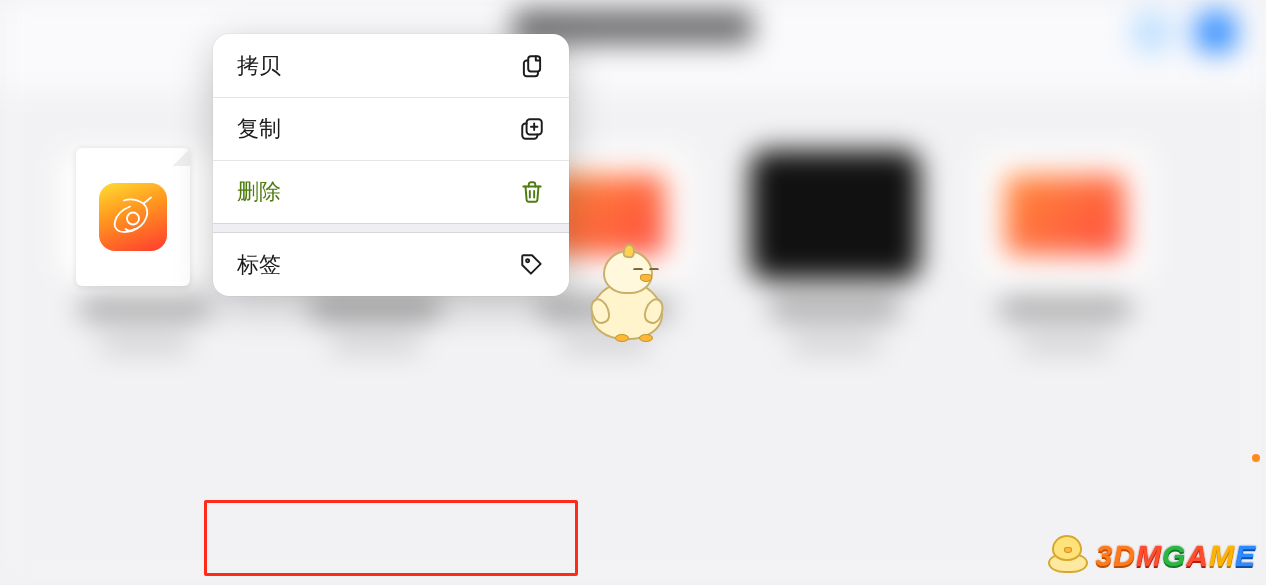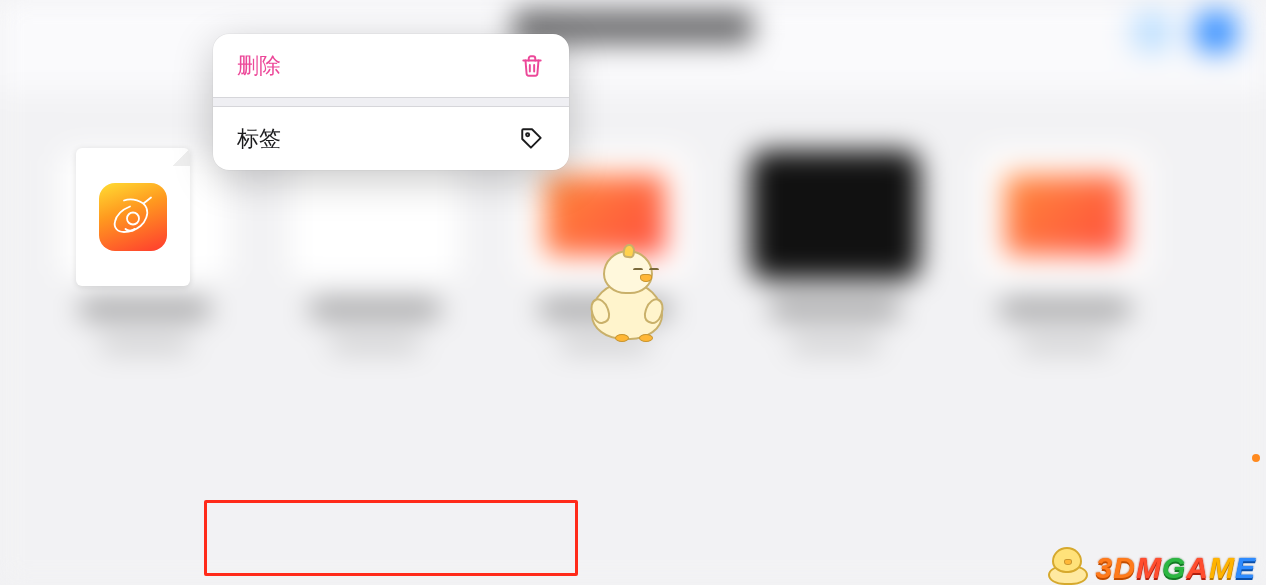--- a/index.html
+++ b/index.html
@@ -71,21 +71,21 @@
     font-size: 22px;
     color: #1c1c1e;
   }
   .menu-item {
     display: flex; align-items: center; justify-content: space-between;
     height: 63px; padding: 0 24px;
     cursor: pointer;
   }
   .menu-item + .menu-item { border-top: 0.5px solid rgba(0,0,0,.10); }
   .menu-sep { height: 10px; background: #efeff3; border-top: 0.5px solid rgba(0,0,0,.10); border-bottom: 0.5px solid rgba(0,0,0,.10); }
-  .menu-item.danger { color: #ec4899; }
+  .menu-item.danger { color: #4d7c0f; }
   .menu-item .icon { width: 26px; height: 26px; flex: 0 0 26px; }
   .menu-item .icon svg { width: 26px; height: 26px; }
 
   
   .highlight {
     position: absolute;
     top: 500px; left: 204px;
     width: 374px; height: 76px;
     border: 3px solid #ff2a1a;
     border-radius: 2px;
@@ -114,21 +114,21 @@
   .mascot .eye{ position:absolute; top:16px; width:10px; height:4px; border-top:2px solid #7a6a3a; border-radius:4px;}
   .mascot .eye.l{ left:28px;} .mascot .eye.r{ left:44px;}
   .mascot .beak{ position:absolute; top:22px; left:35px; width:12px; height:8px; background:#ffb736; border:1.5px solid #c9952f; border-radius:40% 40% 60% 60%; }
   .mascot .wing{ position:absolute; top:14px; width:18px; height:26px; background:#fff4cc; border:2px solid #c9b06a; border-radius:60% 60% 50% 50%; }
   .mascot .wing.l{ left:-2px; transform:rotate(-20deg);} .mascot .wing.r{ right:-2px; transform:rotate(20deg);}
   .mascot .foot{ position:absolute; bottom:-4px; width:14px; height:8px; background:#ffb736; border:1.5px solid #c9952f; border-radius:50%;}
   .mascot .foot.l{left:22px;} .mascot .foot.r{left:46px;}
 
   
   .watermark {
-    position: absolute; right: 10px; bottom: 0;
+    position: absolute; right: 10px; bottom: 12px;
     display: flex; align-items: flex-end; gap: 6px;
     font-weight: 800; font-style: italic; font-size: 30px;
     letter-spacing: 1px;
     color: #fff;
     -webkit-text-stroke: 2px rgba(0,0,0,.0);
   }
   .watermark .wm-text span.d3 { color:#ff7a1a; text-shadow: 0 2px 0 #c24c00, 0 0 2px #c24c00; }
   .watermark .wm-text span.m  { color:#ff4d2e; text-shadow: 0 2px 0 #b21f0e, 0 0 2px #b21f0e; }
   .watermark .wm-text span.g  { color:#2cb742; text-shadow: 0 2px 0 #147a25, 0 0 2px #147a25; }
   .watermark .wm-text span.a  { color:#ff4d2e; text-shadow: 0 2px 0 #b21f0e, 0 0 2px #b21f0e; }
@@ -191,21 +191,41 @@
         <circle cx="32" cy="34" r="8"></circle>
         <path d="M46 14l10-8"></path>
         <path d="M22 48c3 3 9 3 12 0"></path>
       </g>
     </svg>
   </div>
 </div>
 
 <div class="menu">
 
-
+  <div class="menu-item">
+    <span>拷贝</span>
+    <span class="icon">
+      <svg viewBox="0 0 24 24" fill="none" stroke="currentColor" stroke-width="1.8" stroke-linecap="round" stroke-linejoin="round">
+        <rect x="8.5" y="3" width="11" height="14" rx="2.5"></rect>
+        <path d="M15.5 3v4h4"></path>
+        <path d="M8.5 7H7a2.5 2.5 0 0 0-2.5 2.5V19A2.5 2.5 0 0 0 7 21.5h8a2.5 2.5 0 0 0 2.5-2.5v-1"></path>
+      </svg>
+    </span>
+  </div>
+
+  <div class="menu-item">
+    <span>复制</span>
+    <span class="icon">
+      <svg viewBox="0 0 24 24" fill="none" stroke="currentColor" stroke-width="1.8" stroke-linecap="round" stroke-linejoin="round">
+        <rect x="7" y="3" width="14" height="14" rx="3"></rect>
+        <path d="M14 7v6M11 10h6"></path>
+        <path d="M7 7H6a3 3 0 0 0-3 3v8a3 3 0 0 0 3 3h8a3 3 0 0 0 3-3v-1"></path>
+      </svg>
+    </span>
+  </div>
 
 
   <div class="menu-item danger">
     <span>删除</span>
     <span class="icon">
       <svg viewBox="0 0 24 24" fill="none" stroke="currentColor" stroke-width="1.8" stroke-linecap="round" stroke-linejoin="round">
         <path d="M4 7h16"></path>
           <path d="M9 7V5a2 2 0 0 1 2-2h2a2 2 0 0 1 2 2v2"></path>
         <path d="M6 7l1 12a2 2 0 0 0 2 2h6a2 2 0 0 0 2-2l1-12"></path>
         <path d="M10 11v6M14 11v6"></path>

